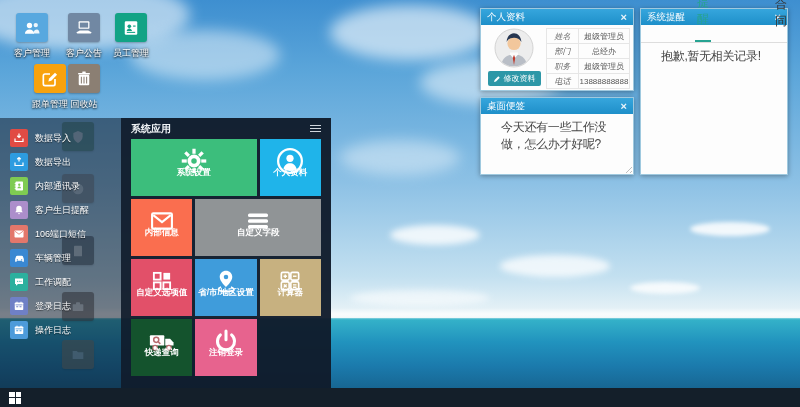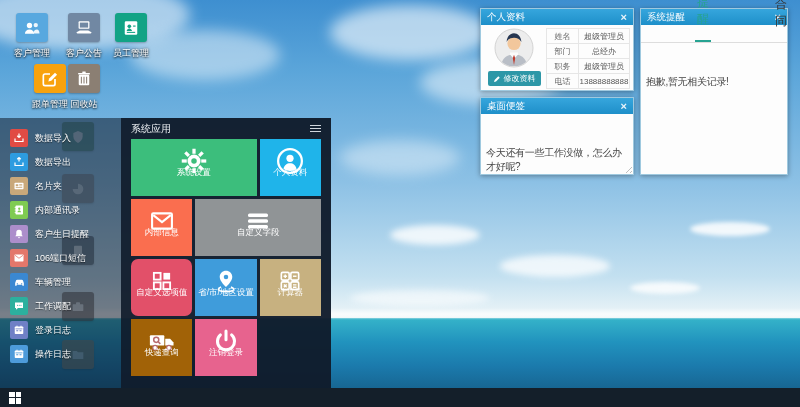--- a/index.html
+++ b/index.html
@@ -24,21 +24,21 @@
   .sidebar { position:absolute; left:0; top:118px; width:121px; height:270px;
     background:rgba(14,26,42,.55); padding-top:8px; z-index:4; }
   .side-item { display:flex; align-items:center; height:24px; padding-left:10px; cursor:pointer; }
   .si-icon { width:18px; height:18px; border-radius:2px; flex:0 0 18px;
     display:flex; align-items:center; justify-content:center; }
   .si-label { margin-left:7px; font-size:9px; color:#fff; white-space:nowrap;
     text-shadow:0 1px 1px rgba(0,0,0,.6); }
 
   
   .launcher { position:absolute; left:121px; top:118px; width:210px; height:270px;
-    background:rgba(16,27,43,.96); padding:0 10px; z-index:5; }
+    background:rgba(16,27,43,.96); padding:0 10px; z-index:5;font-weight:bold; }
   .launcher-header { height:21px; display:flex; align-items:center; justify-content:space-between; }
   .launcher-title { font-size:10px; color:#f0f3f6; }
   .hamburger { width:11px; cursor:pointer; }
   .hamburger span { display:block; height:1.6px; background:#cfd6dd; margin:1.6px 0; }
   .tile-grid { display:grid; grid-template-columns:repeat(3,1fr); grid-auto-rows:57px; gap:3px; }
   .tile { position:relative; display:flex; align-items:center; justify-content:center; cursor:pointer; }
   .tile.span2 { grid-column:span 2; }
   .tile-icon { margin-bottom:14px; }
   .tile-label { position:absolute; bottom:17px; left:0; width:100%; text-align:center;
     font-size:8.5px; color:#fff; white-space:nowrap; }
@@ -51,28 +51,28 @@
   .panel-title { color:#fff; font-size:9.5px; }
   .panel-close { color:#eaf4fa; font-size:11px; line-height:1; cursor:pointer; font-weight:bold; }
 
   .profile-body { display:flex; padding:3px; height:64px; }
   .profile-left { width:60px; display:flex; flex-direction:column; align-items:center;text-align:right; }
   .edit-btn { margin-top:3px; display:flex; align-items:center; gap:3px; color:#fff;
     font-size:8px; padding:2px 5px; border-radius:2px; cursor:pointer; white-space:nowrap; }
   .profile-table { flex:1; border-collapse:collapse; margin-left:2px; }
   .profile-table td { border:1px solid #e6e6e6; font-size:8px; color:#555;
     text-align:center; height:15px; }
-  .profile-table td.lbl { width:32px; color:#666; }
+  .profile-table td.lbl { width:32px; color:#666;font-style:italic; }
 
   .tabs { display:flex; align-items:flex-end; height:18px; border-bottom:1px solid #ddd;
     padding-left:6px; gap:14px; }
   .tab { font-size:12px; color:#333; padding:12px 2px; cursor:pointer;margin-left:48px; }
   .tab.active { color:#27a392; border-bottom:2px solid #27a392; }
-  .reminder-content, .note-content { padding:5px 5px; font-size:10px; color:#444;
-    letter-spacing:-.3px;margin-top:27px; }
+  .reminder-content, .note-content { padding:5px 20px; font-size:12px; color:#444;
+    letter-spacing:-.3px; }
   .resize-handle { position:absolute; right:1px; bottom:1px; width:9px; height:9px; cursor:nwse-resize;
     background:repeating-linear-gradient(135deg, transparent 0 2px, #bfbfbf 2px 3px); 
     clip-path:polygon(100% 0, 100% 100%, 0 100%); }
 
   
   .taskbar { position:absolute; left:0; bottom:0; width:800px; height:19px;
     background:#141f2a; z-index:7; display:flex; align-items:center; }
   .win-btn { margin-left:9px; width:12px; height:12px; display:grid; cursor:pointer;
     grid-template-columns:1fr 1fr; grid-template-rows:1fr 1fr; gap:1px; }
   .win-btn span { background:#fff; }
@@ -196,32 +196,20 @@
       <span class="si-label">数据导入</span>
     </div>
     <div class="side-item">
       <span class="si-icon" style="background-color: rgb(45, 156, 224);">
           <svg width="12" height="12" viewBox="0 0 24 24">
             <path d="M12 11V3m0 0L8.5 6.5M12 3l3.5 3.5" stroke="#fff" stroke-width="2.4" fill="none"></path>
             <path d="M4 13v6h16v-6" stroke="#fff" stroke-width="2.4" fill="none"></path>
           </svg>
         </span>
       <span class="si-label">数据导出</span>
-    </div>
-    <div class="side-item">
-      <span class="si-icon" style="background-color: rgb(201, 168, 122);">
-          <svg width="12" height="12" viewBox="0 0 24 24">
-            <rect x="3" y="5.5" width="18" height="13" rx="1.5" fill="#fff"></rect>
-            <rect x="5.5" y="8.5" width="5" height="4" fill="#c9a87a"></rect>
-            <rect x="12.5" y="8.5" width="6" height="1.5" fill="#c9a87a"></rect>
-            <rect x="12.5" y="11" width="6" height="1.5" fill="#c9a87a"></rect>
-            <rect x="5.5" y="14.5" width="13" height="1.5" fill="#c9a87a"></rect>
-          </svg>
-        </span>
-      <span class="si-label">名片夹</span>
     </div>
     <div class="side-item">
       <span class="si-icon" style="background-color: rgb(127, 203, 82);">
           <svg width="12" height="12" viewBox="0 0 24 24">
             <rect x="5" y="3" width="15" height="18" rx="1.5" fill="#fff"></rect>
             <circle cx="12.5" cy="9.5" r="2.3" fill="#7fcb52"></circle>
             <path d="M8.8 16.5c.4-2.4 1.9-3.5 3.7-3.5s3.3 1.1 3.7 3.5z" fill="#7fcb52"></path>
             <rect x="3.5" y="6" width="2" height="2" fill="#fff"></rect>
             <rect x="3.5" y="11" width="2" height="2" fill="#fff"></rect>
             <rect x="3.5" y="16" width="2" height="2" fill="#fff"></rect>
@@ -341,21 +329,21 @@
         <span class="tile-label">内部信息</span>
       </div>
       <div class="tile span2" style="background-color: rgb(144, 148, 150);">
         <svg class="tile-icon" width="30" height="30" viewBox="0 0 24 24">
           <rect x="4" y="6" width="16" height="2.8" rx="1.2" fill="#fff"></rect>
             <rect x="4" y="10.6" width="16" height="2.8" rx="1.2" fill="#fff"></rect>
             <rect x="4" y="15.2" width="16" height="2.8" rx="1.2" fill="#fff"></rect>
         </svg>
         <span class="tile-label">自定义字段</span>
       </div>
-      <div class="tile" style="background-color: rgb(226, 80, 105); border-radius: 7px;">
+      <div class="tile" style="background-color: rgb(226, 80, 105);">
         <svg class="tile-icon" width="26" height="26" viewBox="0 0 24 24">
           <rect x="4.5" y="4.5" width="6.2" height="6.2" stroke="#fff" stroke-width="1.7" fill="none"></rect>
           <rect x="13.3" y="4.5" width="6.2" height="6.2" fill="#fff"></rect>
           <rect x="4.5" y="13.3" width="6.2" height="6.2" stroke="#fff" stroke-width="1.7" fill="none"></rect>
           <rect x="13.3" y="13.3" width="6.2" height="6.2" stroke="#fff" stroke-width="1.7" fill="none"></rect>
         </svg>
         <span class="tile-label">自定义选项值</span>
       </div>
       <div class="tile" style="background-color: rgb(63, 156, 219);">
         <svg class="tile-icon" width="26" height="26" viewBox="0 0 24 24">
@@ -371,21 +359,21 @@
           <rect x="12.8" y="4" width="7.2" height="7.2" rx="1.2" stroke="#fff" stroke-width="1.5" fill="none"></rect>
           <rect x="4" y="12.8" width="7.2" height="7.2" rx="1.2" stroke="#fff" stroke-width="1.5" fill="none"></rect>
           <rect x="12.8" y="12.8" width="7.2" height="7.2" rx="1.2" stroke="#fff" stroke-width="1.5" fill="none"></rect>
           <path d="M7.6 6v3.2M6 7.6h3.2" stroke="#fff" stroke-width="1.3"></path>
           <path d="M14.8 7.6h3.2" stroke="#fff" stroke-width="1.3"></path>
           <path d="M6.3 15.2l2.6 2.6M8.9 15.2l-2.6 2.6" stroke="#fff" stroke-width="1.3"></path>
           <path d="M14.8 15.6h3.2M14.8 17.8h3.2" stroke="#fff" stroke-width="1.3"></path>
         </svg>
         <span class="tile-label">计算器</span>
       </div>
-      <div class="tile" style="background-color: #a16207;">
+      <div class="tile" style="background-color: #14532d;">
         <svg class="tile-icon" width="30" height="28" viewBox="0 0 26 24">
           <rect x="2.5" y="7" width="12.5" height="9" rx="0.8" fill="#fff"></rect>
           <path d="M15.8 10h4.2l3 3.2V16h-7.2z" fill="#fff"></path>
           <circle cx="7" cy="17.8" r="2" fill="#fff" stroke="#b76a6e" stroke-width="1"></circle>
           <circle cx="19" cy="17.8" r="2" fill="#fff" stroke="#b76a6e" stroke-width="1"></circle>
           <circle cx="8" cy="11" r="2.2" stroke="#b76a6e" stroke-width="1.3" fill="none"></circle>
           <path d="M9.7 12.7l1.8 1.8" stroke="#b76a6e" stroke-width="1.3"></path>
         </svg>
         <span class="tile-label">快递查询</span>
       </div>

